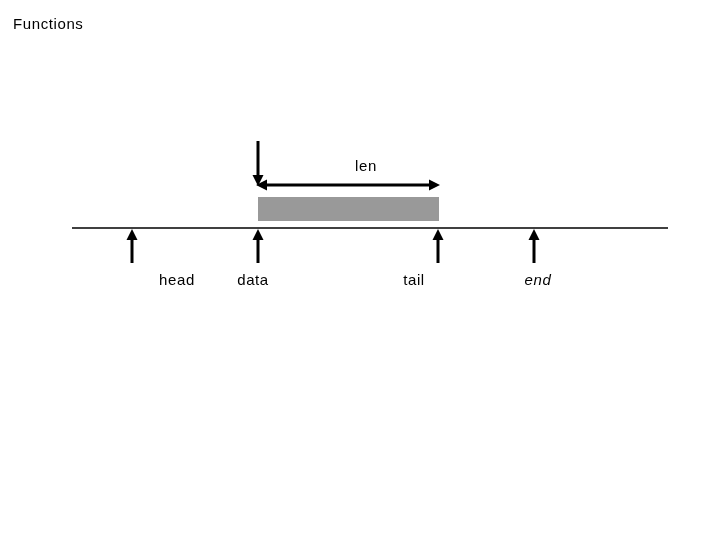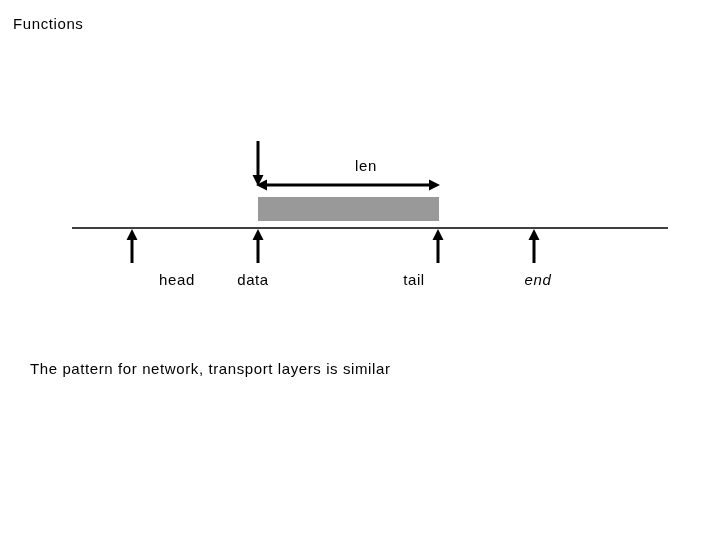--- a/index.html
+++ b/index.html
@@ -86,15 +86,14 @@
     </g>
   </svg>
 
   <div class="txt len-label">len</div>
 
   <div class="txt pointer-label pointer-head">head</div>
   <div class="txt pointer-label pointer-data">data</div>
   <div class="txt pointer-label pointer-tail">tail</div>
   <div class="txt pointer-label pointer-end">end</div>
 
-  <div class="txt slide-note">The pattern for network, transport layers is similar</div>
 
 </div>
 
 </body></html>

